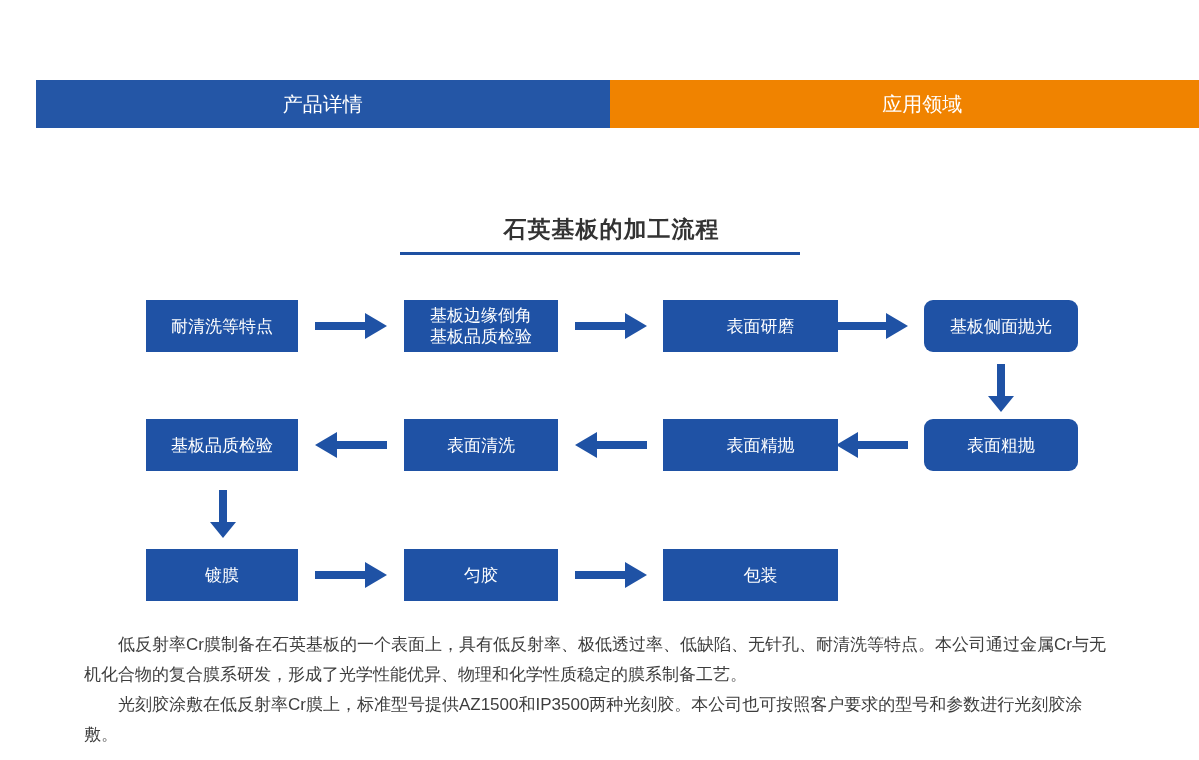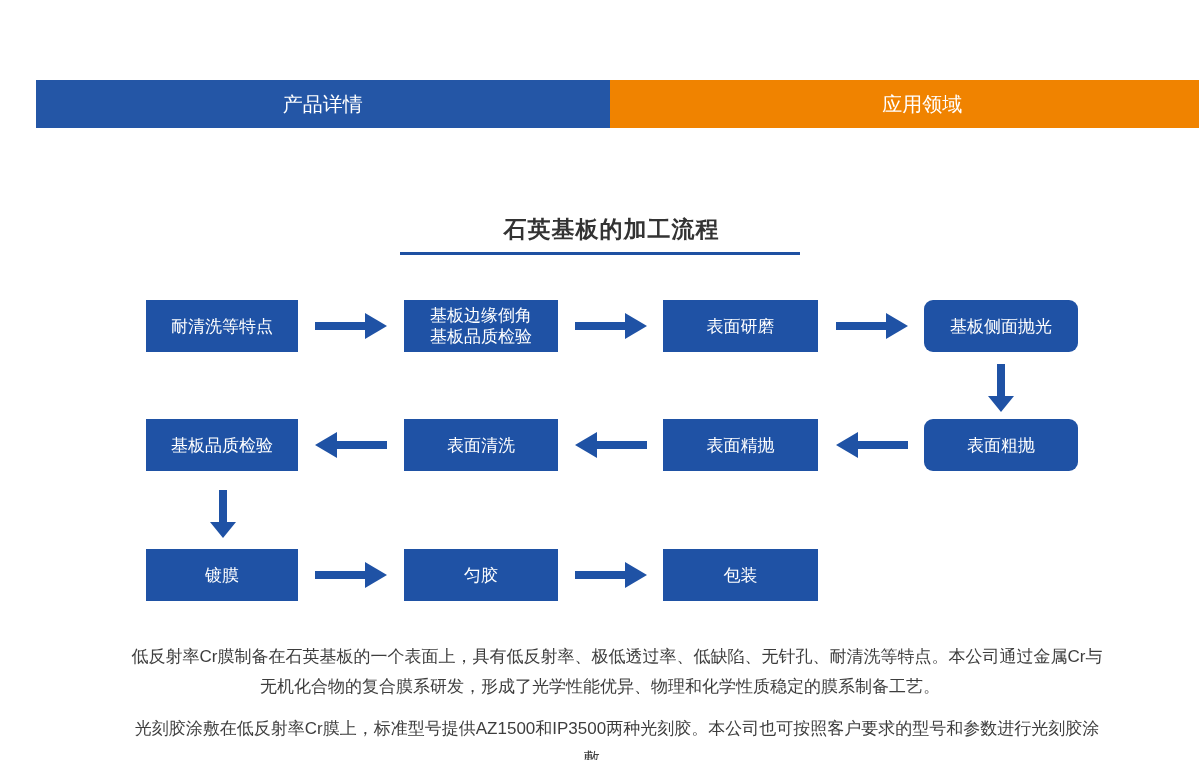--- a/index.html
+++ b/index.html
@@ -21,21 +21,21 @@
   
   .flow-title{position:absolute;top:214px;left:0;width:1199px;text-align:center;
     font-size:23px;font-weight:bold;color:#333333;margin:0;letter-spacing:1px;padding-left:12px;}
   .title-underline{position:absolute;top:252px;left:400px;width:400px;height:3px;background:var(--underline);}
   
   .node{position:absolute;height:52px;background:var(--blue);color:#ffffff;
     display:flex;align-items:center;justify-content:center;text-align:center;
     font-size:17px;line-height:21px;white-space:pre-line;}
   .c1{left:146px;width:152px;}
   .c2{left:404px;width:154px;}
-  .c3{left:663px;width:155px;}
+  .c3{left:663px;width:155px;padding-left:20px;}
   .c4{left:924px;width:154px;border-radius:9px;}
   .r1{top:300px;}
   .r2{top:419px;}
   .r3{top:549px;}
   
   .harrow{position:absolute;width:72px;height:26px;}
   .harrow .shaft{position:absolute;top:9px;height:8px;width:52px;background:var(--blue);}
   .harrow.right .shaft{left:0;}
   .harrow.right .head{position:absolute;right:0;top:0;width:0;height:0;
     border-top:13px solid transparent;border-bottom:13px solid transparent;border-left:22px solid var(--blue);}
@@ -47,21 +47,21 @@
   
   .varrow{position:absolute;width:26px;height:48px;}
   .varrow .shaft{position:absolute;left:9px;top:0;width:8px;height:33px;background:var(--blue);}
   .varrow .head{position:absolute;left:0;bottom:0;width:0;height:0;
     border-left:13px solid transparent;border-right:13px solid transparent;border-top:16px solid var(--blue);}
   .va1{left:988px;top:364px;}
   .va2{left:210px;top:490px;}
   
   .paragraphs{position:absolute;top:630px;left:84px;width:1032px;
     font-size:17px;line-height:30px;color:#3d3d3d;}
-  .paragraphs p{margin:12px;text-indent:2em;text-align:center;}
+  .paragraphs p{margin:0;text-indent:2em;}
 </style>
 </head>
 <body>
 
 <div class="tabbar">
   <div class="tab tab-blue">产品详情</div>
   <div class="tab tab-orange">应用领域</div>
 </div>
 
 <h2 class="flow-title">石英基板的加工流程</h2>

